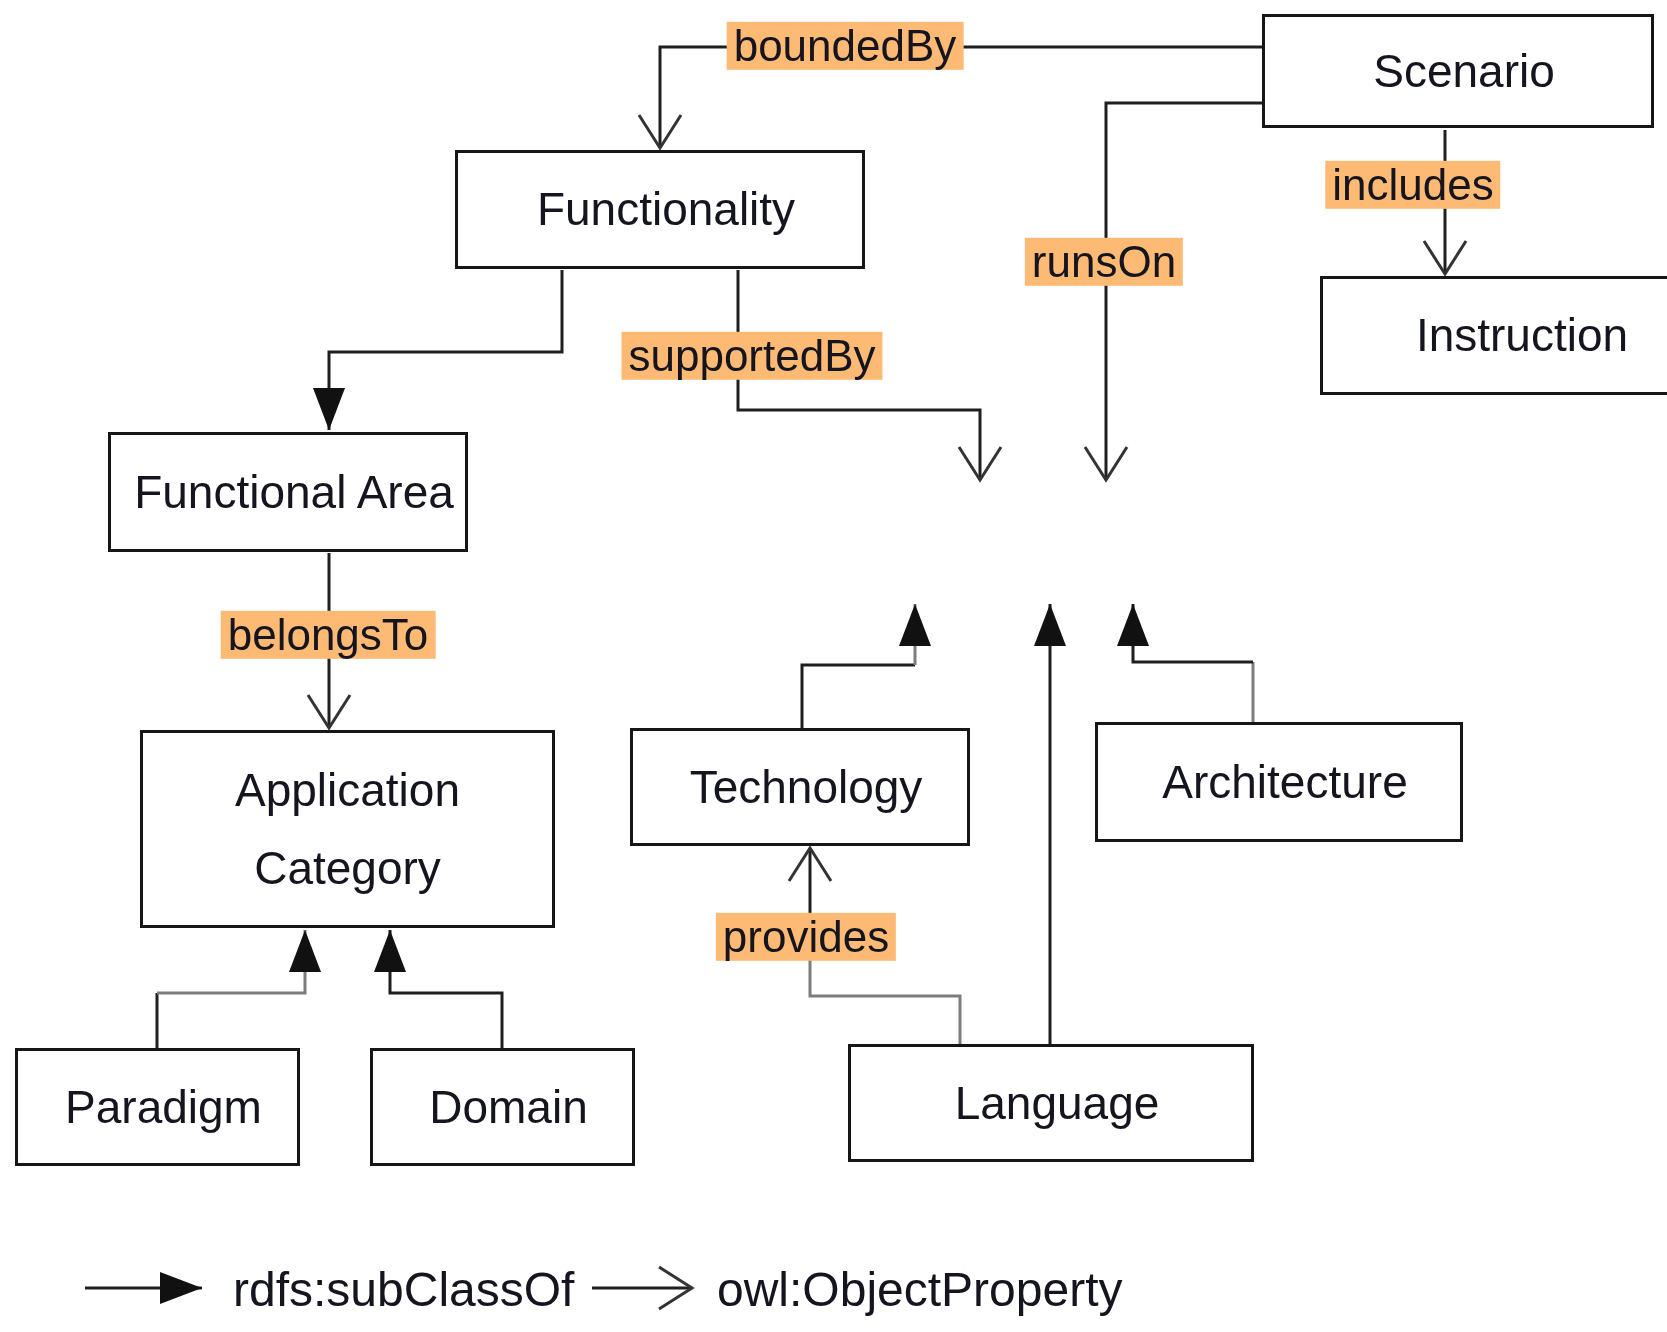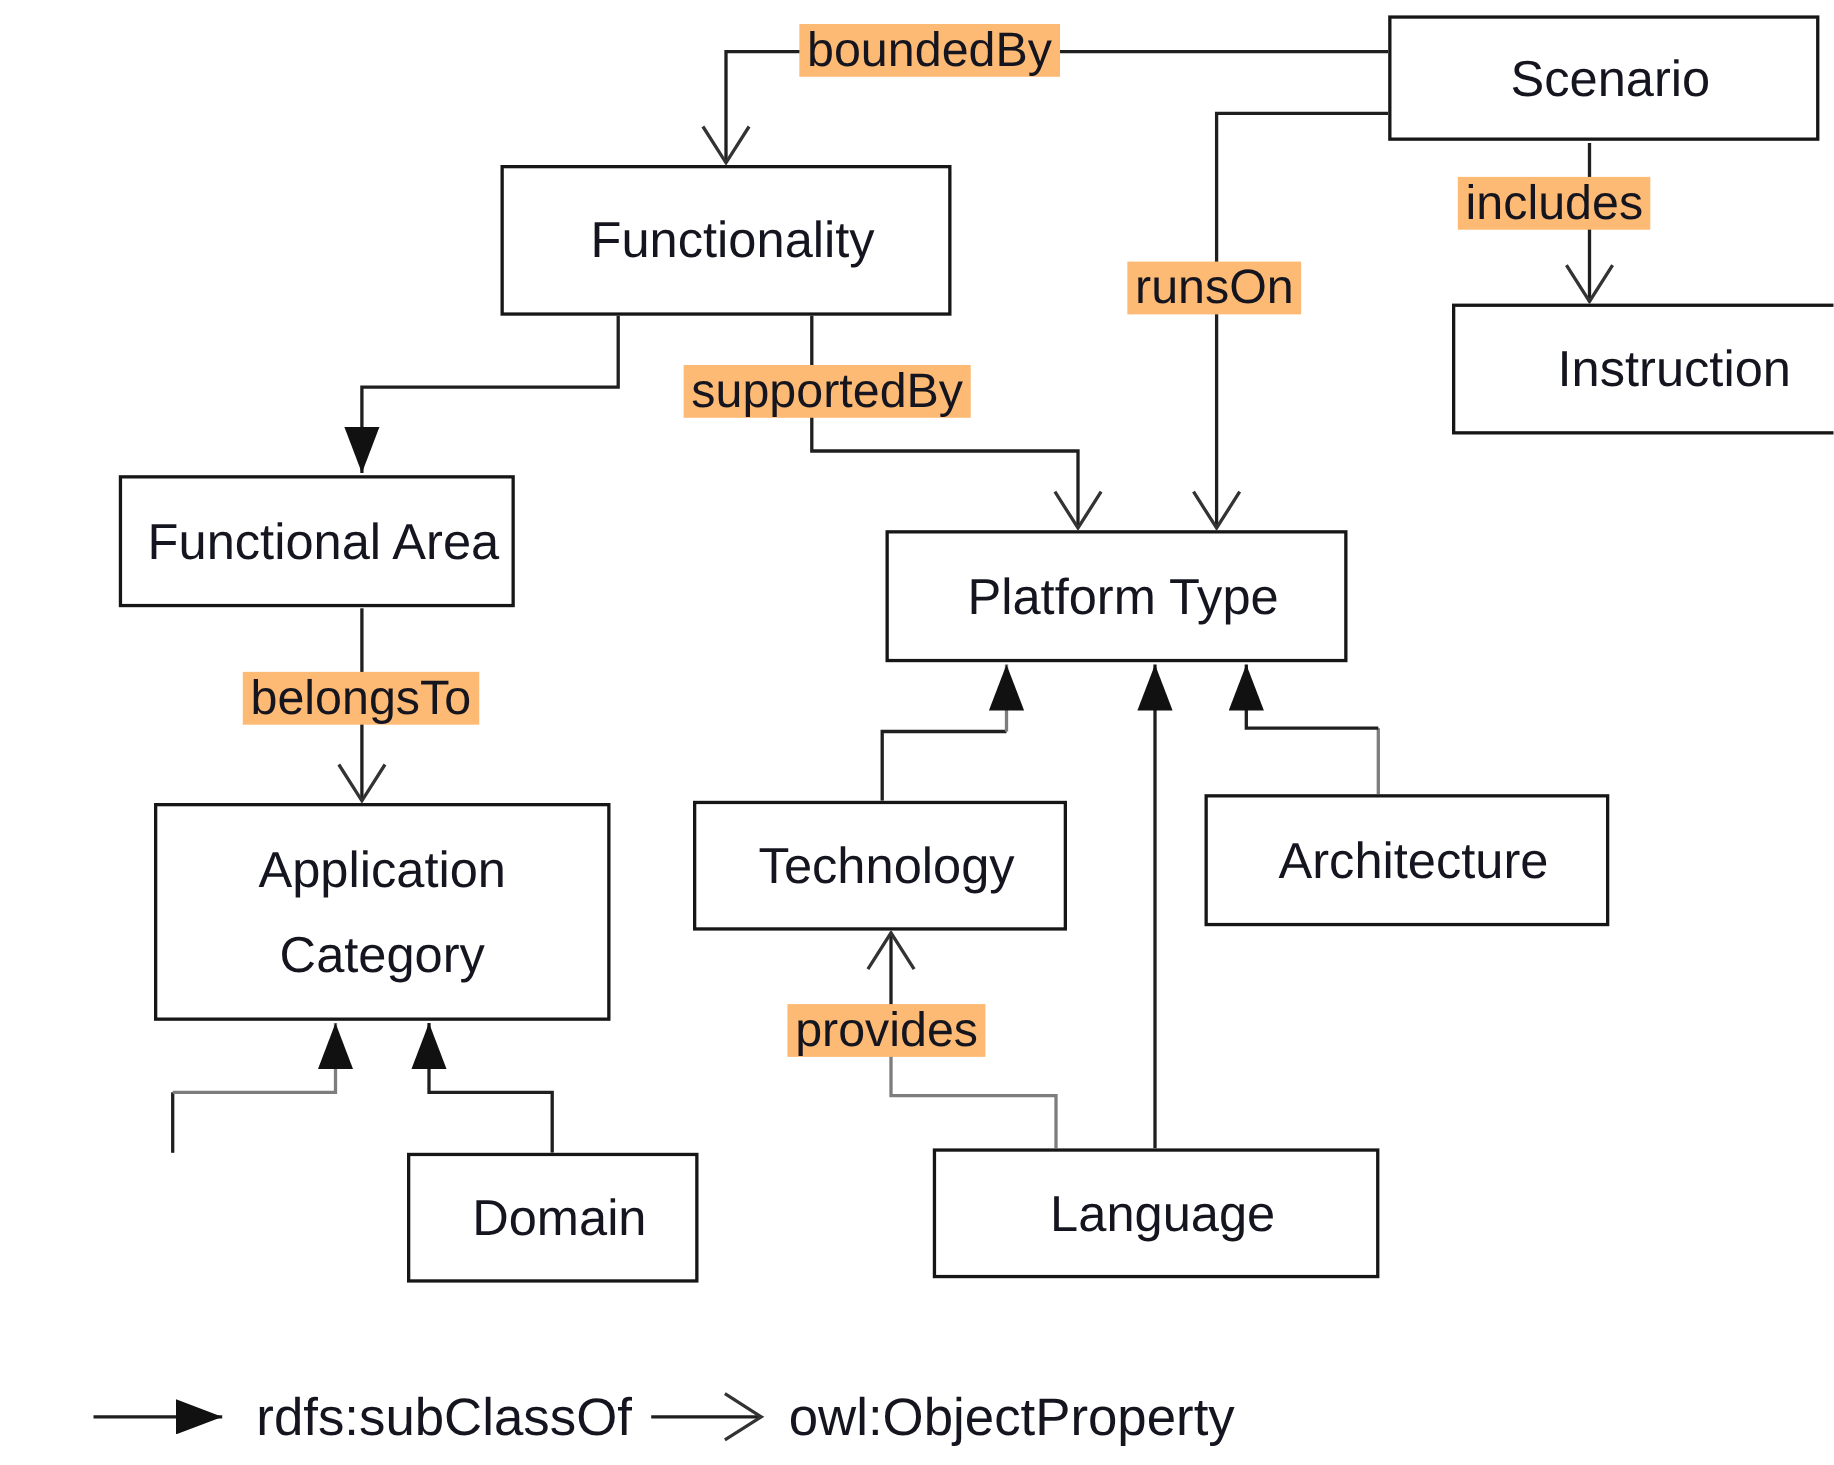--- a/index.html
+++ b/index.html
@@ -56,21 +56,21 @@
   }
   .legend-label {
     position: absolute;
     transform: translateY(-50%);
     color: #15151f;
     font-size: 48px;
     white-space: nowrap;
   }
   
   #n-scenario            { left:1262px; top:14px;   width:392px; height:114px; }
-  #n-functionality       { left:455px;  top:150px;  width:410px; height:137px; }
+  #n-functionality       { left:455px;  top:150px;  width:410px; height:119px; }
   #n-instruction         { left:1320px; top:276px;  width:392px; height:119px; }
   #n-functional-area     { left:108px;  top:432px;  width:360px; height:120px; }
   #n-platform-type       { left:805px;  top:482px;  width:420px; height:120px; }
   #n-application-category{ left:140px;  top:730px;  width:415px; height:198px; padding:0 30px; }
   #n-technology          { left:630px;  top:728px;  width:340px; height:118px; }
   #n-architecture        { left:1095px; top:722px;  width:368px; height:120px; }
   #n-paradigm            { left:15px;   top:1048px; width:285px; height:118px; }
   #n-domain              { left:370px;  top:1048px; width:265px; height:118px; }
   #n-language            { left:848px;  top:1044px; width:406px; height:118px; }
   
@@ -118,24 +118,24 @@
     <path class="edge" d="M 1253 662 L 1133 662 L 1133 604" marker-end="url(#mFill)"></path>
 
     <path class="edge" d="M 85 1288 L 202 1288" marker-end="url(#mFill)"></path>
     <path class="edge" d="M 592 1288 L 692 1288" marker-end="url(#mOpen)"></path>
   </svg>
 
   <div class="node" id="n-scenario">Scenario</div>
   <div class="node" id="n-functionality">Functionality</div>
   <div class="node" id="n-instruction">Instruction</div>
   <div class="node" id="n-functional-area">Functional Area</div>
-  <div class="node" id="n-platform-type">Platform Type</div>
   <div class="node" id="n-application-category">Application Category</div>
   <div class="node" id="n-technology">Technology</div>
   <div class="node" id="n-architecture">Architecture</div>
+  <div class="node" id="n-paradigm">Paradigm</div>
   <div class="node" id="n-domain">Domain</div>
   <div class="node" id="n-language">Language</div>
 
   <span class="elabel" id="l-boundedby">boundedBy</span>
   <span class="elabel" id="l-includes">includes</span>
   <span class="elabel" id="l-runson">runsOn</span>
   <span class="elabel" id="l-supportedby">supportedBy</span>
   <span class="elabel" id="l-belongsto">belongsTo</span>
   <span class="elabel" id="l-provides">provides</span>
 

